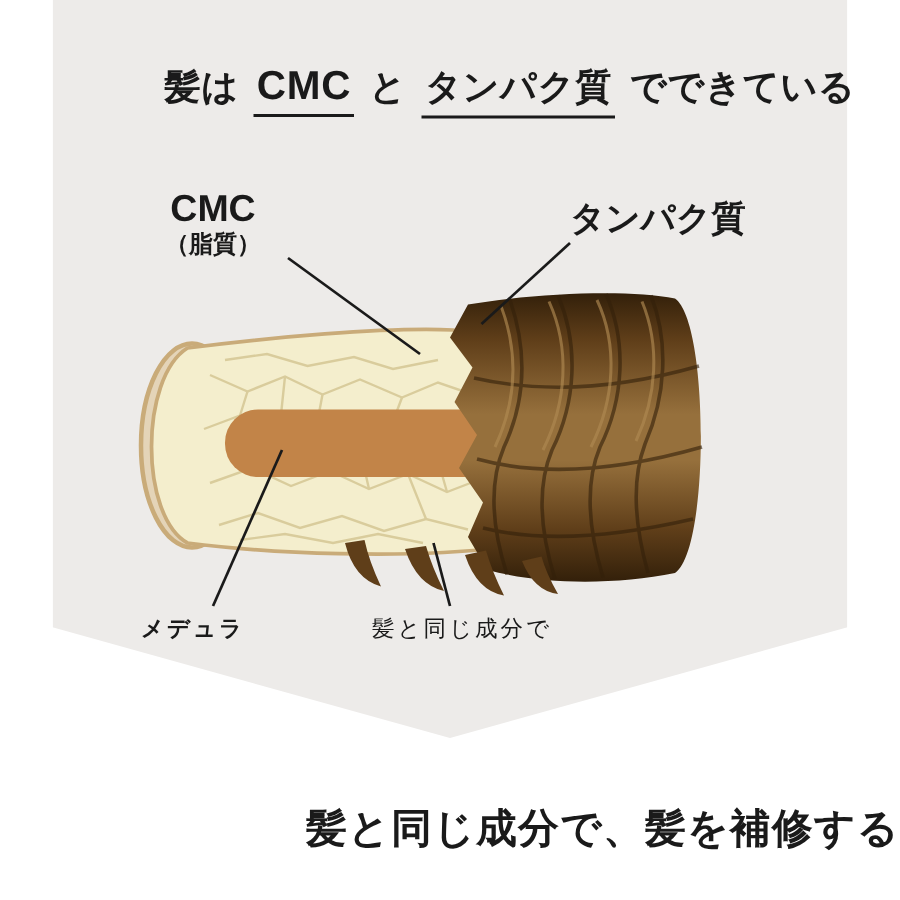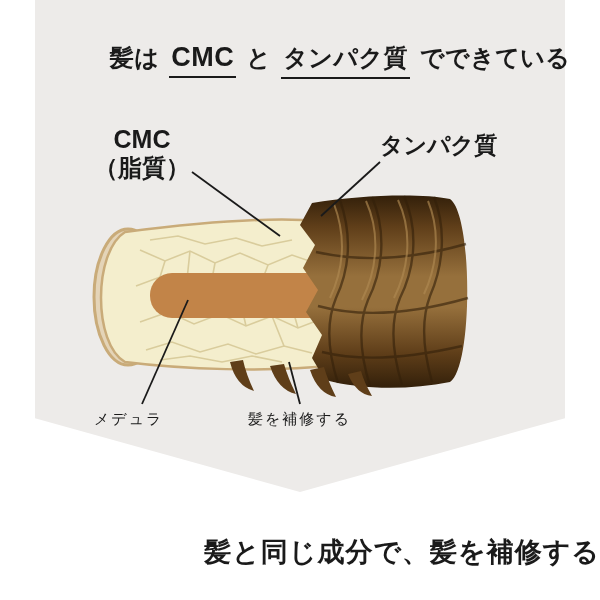--- a/index.html
+++ b/index.html
@@ -19,23 +19,23 @@
   }
   .title .u{
     display:inline-block;margin:0 10px;padding:0 2px 3px;
     border-bottom:2.5px solid var(--text,#111);
   }
   .title .latin{font-size:27px;}
   .art{position:absolute;left:0;top:0;width:600px;height:600px;}
   .label{position:absolute;font-weight:bold;white-space:nowrap;}
   .label-cmc{left:92px;top:124px;width:100px;text-align:center;line-height:1.2;}
   .label-cmc .l1{display:block;font-size:25px;}
-  .label-cmc .l2{display:block;font-size:24px;}
+  .label-cmc .l2{display:block;font-size:16px;}
   .label-protein{left:380px;top:130px;font-size:23px;}
-  .label-medulla{left:94px;top:410px;font-size:15px;font-weight:normal;letter-spacing:2px;}
+  .label-medulla{left:94px;top:410px;font-size:15px;font-weight:bold;letter-spacing:2px;}
   .label-cuticle{left:248px;top:410px;font-size:15px;font-weight:normal;letter-spacing:2px;}
   .footer{
     position:absolute;left:0;top:534px;width:600px;text-align:right;
     font-size:27px;font-weight:bold;letter-spacing:1px;white-space:nowrap;
   }
 </style>
 </head>
 <body>
 
 <div class="stage">
@@ -105,17 +105,17 @@
     </g>
   </svg>
 
   <div class="label label-cmc">
     <span class="l1">CMC</span>
     <span class="l2">（脂質）</span>
   </div>
 
   <div class="label label-protein">タンパク質</div>
   <div class="label label-medulla">メデュラ</div>
-  <div class="label label-cuticle">髪を補修する</div>
+  <div class="label label-cuticle">髪と同じ成分で</div>
 
   <div class="footer">髪と同じ成分で、髪を補修する</div>
 
 </div>
 
 </body></html>

